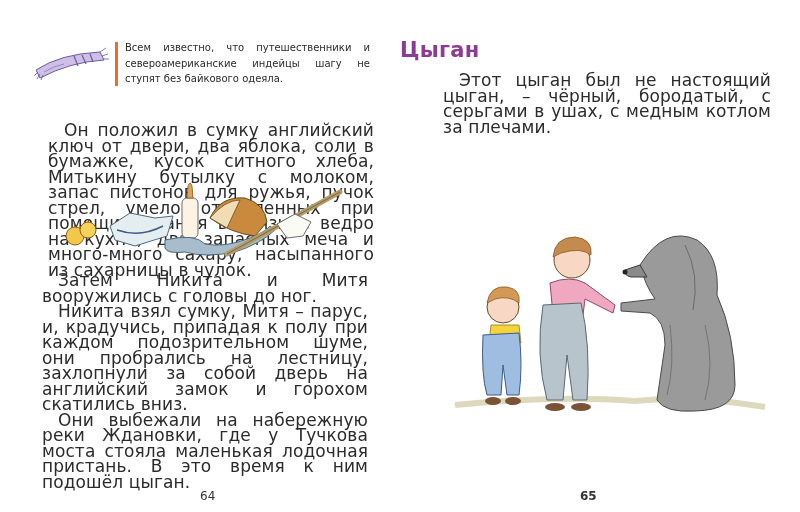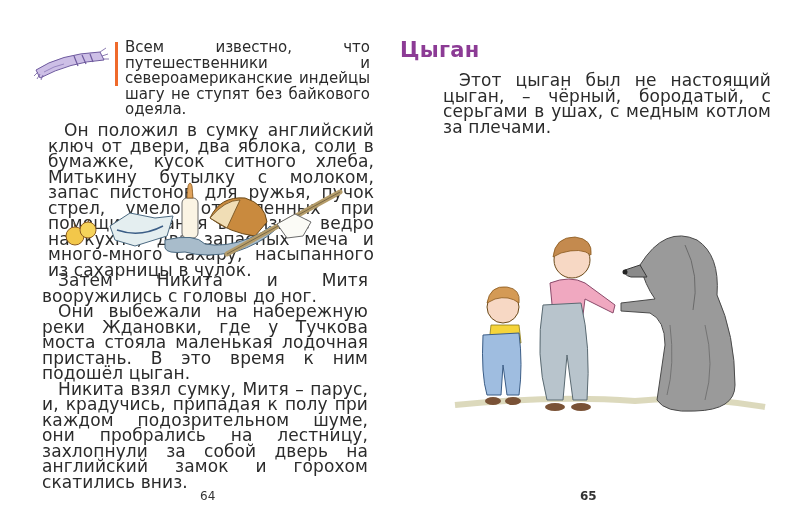--- a/index.html
+++ b/index.html
@@ -7,21 +7,21 @@
            font-family: "DejaVu Sans", sans-serif; color: #2b2b2b; }
     .page { position: absolute; top: 0; height: 512px; }
     .page.left { left: 0; width: 400px; }
     .page.right { left: 400px; width: 400px; }
 
     .text { font-size: 17px; line-height: 15.5px; text-align: justify; letter-spacing: 0.1px; }
     .text p { margin: 0; text-indent: 16px; }
 
     .callout { position: absolute; left: 115px; top: 40px; width: 255px; height: 46px; }
     .callout-bar { position: absolute; left: 0; top: 2px; width: 3px; height: 44px; background: #ef6a2b; }
-    .callout-text { position: absolute; left: 10px; top: 0; width: 245px; font-size: 15px; line-height: 15.5px; text-align: justify; }
+    .callout-text { position: absolute; left: 10px; top: 0; width: 245px; font-size: 10px; line-height: 15.5px; text-align: justify; }
     .callout-text p { margin: 0; text-indent: 0; }
 
     .blanket-icon { position: absolute; left: 30px; top: 44px; width: 80px; height: 36px; }
 
     .left-block-1 { position: absolute; left: 48px; top: 91px; width: 326px; margin-top: 32px; }
     .left-block-2 { position: absolute; left: 42px; top: 273px; width: 326px; }
 
     .supplies-illustration { position: absolute; left: 55px; top: 178px; width: 290px; height: 82px; }
 
     .page-number { position: absolute; top: 489px; font-size: 12px; color: #333; }
@@ -75,22 +75,22 @@
     <path d="M110 62 Q140 55 150 66 Q170 70 195 60 Q210 54 215 48 L220 52 Q205 66 180 74 Q150 80 130 74 Q112 76 110 70 Z" fill="#a8bccb" stroke="#4b6a82" stroke-width="1"></path>
 
     <path d="M172 76 L285 14" stroke="#b49c6a" stroke-width="5" stroke-linecap="round"></path>
     <path d="M172 76 L285 14" stroke="#6b5a3a" stroke-width="0.8"></path>
 
     <path d="M222 46 L240 36 L256 44 L248 58 L232 60 Z" fill="#fbfbf6" stroke="#6b6b6b" stroke-width="1"></path>
   </svg>
 
   <div class="text left-block-2">
     <p>Затем Никита и Митя вооружились с головы до ног.</p>
+    <p>Никита взял сумку, Митя – парус, и, крадучись, припадая к полу при каждом подозрительном шуме, они пробрались на лестницу, захлопнули за собой дверь на английский замок и горохом скатились вниз.</p>
     <p>Они выбежали на набережную реки Ждановки, где у Тучкова моста стояла маленькая лодочная пристань. В это время к ним подошёл цыган.</p>
-    <p>Никита взял сумку, Митя – парус, и, крадучись, припадая к полу при каждом подозрительном шуме, они пробрались на лестницу, захлопнули за собой дверь на английский замок и горохом скатились вниз.</p>
   </div>
 
   <div class="page-number left-num">64</div>
 </div>
 
 <div class="page right"></div>
 
 <div class="chapter-title">Цыган</div>
 
 <div class="text right-block">

